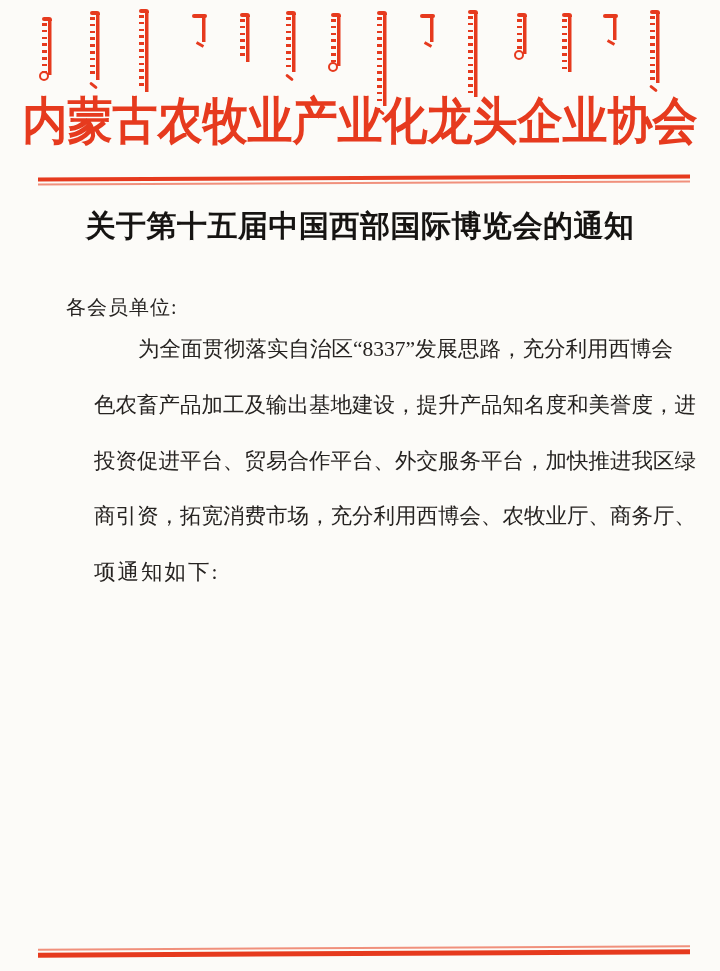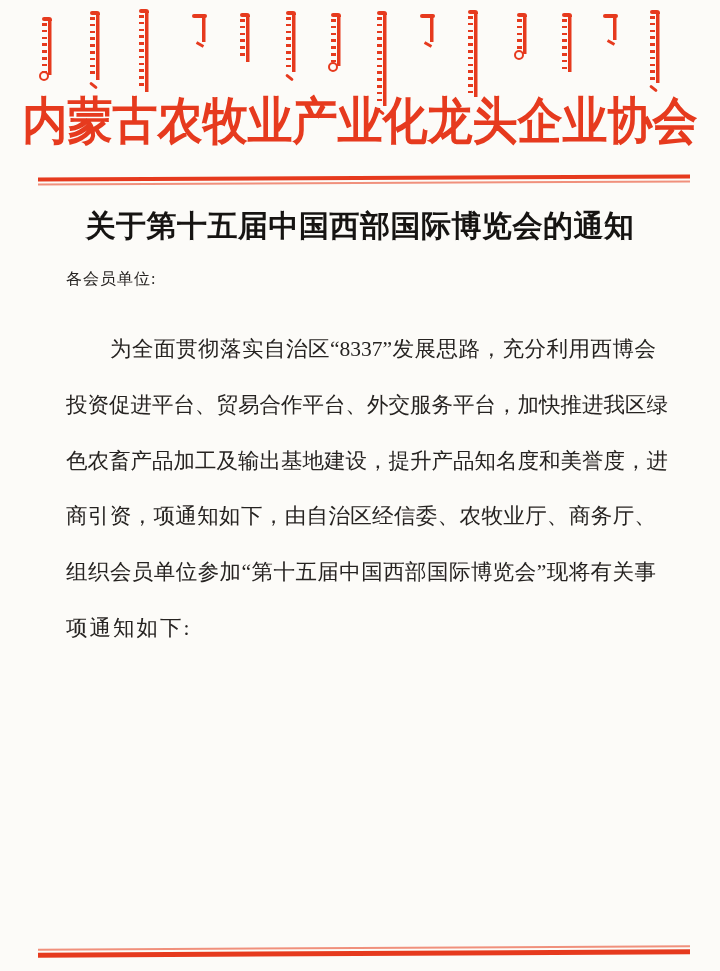--- a/index.html
+++ b/index.html
@@ -69,30 +69,30 @@
   .rule-bottom .thick{height:4.5px;background:var(--red);margin-top:2.6px;}
 
   
   .doc-title{
     position:absolute;top:206px;left:0;width:720px;
     text-align:center;color:var(--ink-strong);
     font-size:30px;font-weight:bold;letter-spacing:0.5px;
     white-space:nowrap;
   }
   .salutation{
-    position:absolute;top:269px;left:66px;
-    font-size:16px;color:var(--ink);letter-spacing:1px;
+    position:absolute;top:294px;left:66px;
+    font-size:20px;color:var(--ink);letter-spacing:1px;
   }
   .body-lines{
     position:absolute;top:322px;left:66px;width:590px;
     font-size:21.5px;color:var(--ink);
   }
   .bline{
     height:55.8px;line-height:55.8px;white-space:nowrap;
-    text-align:justify;text-align-last:justify;
+    text-align:justify;text-align-last:justify;margin-left:28px;
   }
   .bline.indent{padding-left:44px;}
   .bline.last{text-align-last:left;letter-spacing:2px;font-family:Liberation Serif, serif;}
 </style>
 </head>
 <body>
 
 <div class="page">
 
   <div class="mongolian-row">
@@ -118,24 +118,23 @@
     <div class="thick"></div>
     <div class="thin"></div>
   </div>
 
   <h2 class="doc-title">关于第十五届中国西部国际博览会的通知</h2>
 
   <p class="salutation">各会员单位:</p>
 
   <div class="body-lines">
     <div class="bline indent">为全面贯彻落实自治区“8337”发展思路，充分利用西博会</div>
+    <div class="bline">色农畜产品加工及输出基地建设，提升产品知名度和美誉度，进</div>
     <div class="bline">投资促进平台、贸易合作平台、外交服务平台，加快推进我区绿</div>
-    <div class="bline">色农畜产品加工及输出基地建设，提升产品知名度和美誉度，进</div>
-    <div class="bline">商引资，项通知如下，由自治区经信委、农牧业厅、商务厅、</div>
-    <div class="bline">组织会员单位参加“第十五届中国西部国际博览会”现将有关事</div>
+    <div class="bline">商引资，拓宽消费市场，充分利用西博会、农牧业厅、商务厅、</div>
     <div class="bline last">项通知如下:</div>
   </div>
 
   <div class="rule rule-bottom">
     <div class="thin"></div>
     <div class="thick"></div>
   </div>
 
 </div>
 

